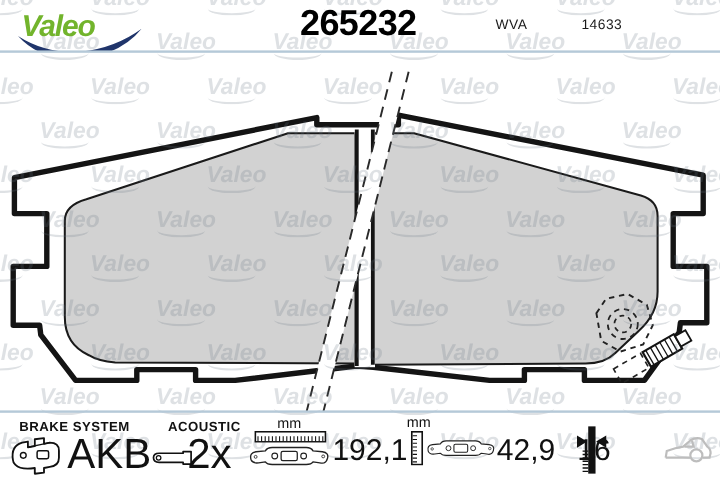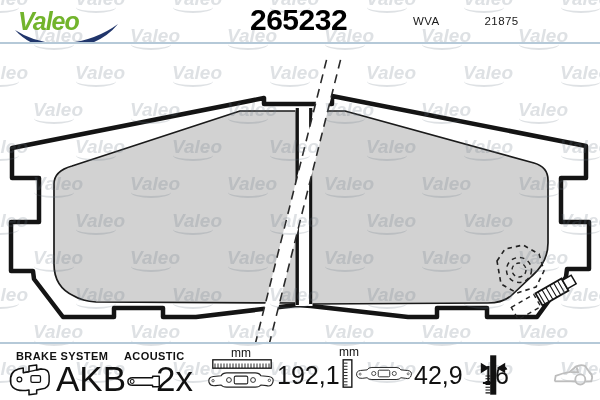--- a/index.html
+++ b/index.html
@@ -96,41 +96,41 @@
     </g>
   </svg>
 
   <div class="header">
     <svg class="logo-svg" width="115" height="38" viewBox="0 0 115 38">
       <text x="8" y="25" font-family="Liberation Sans, sans-serif" font-size="25" font-style="italic" font-weight="bold" fill="#72b42c" letter-spacing="-1">Valeo</text>
       <path d="M5,25 Q28,40 58,38 Q86,35 108,19 Q92,39 60,44 Q25,47 5,25 Z" fill="#20356b"></path>
     </svg>
     <div class="part-number">265232</div>
     <div class="wva">
-      <span>WVA</span><span>21875</span>
+      <span>WVA</span><span>14633</span>
     </div>
   </div>
   <div class="sep top"></div>
   <div class="sep bottom"></div>
 
   <div class="footer">
 
     <div>
       <div class="f-label" style="left:16px;top:6px">BRAKE SYSTEM</div>
       <svg class="f-icon" style="left:6px;top:16px" width="46" height="37" viewBox="0 0 48 38">
         <path d="M5,24 Q3,12 13,9 L18,8 L18,13 L24,12 L24,6 L32,5 L32,10 L37,9 Q45,9 45,16 L45,22 Q45,29 37,30 L32,31 L32,35 L24,36 L24,31 Q12,33 7,28 Q5,26 5,24 Z" fill="#fff" stroke="#111" stroke-width="1.6" stroke-linejoin="round"></path>
         <path d="M18,13 Q28,11 37,9" fill="none" stroke="#111" stroke-width="1.2"></path>
         <rect x="26" y="16" width="10" height="7" rx="1.5" fill="none" stroke="#111" stroke-width="1.3"></rect>
         <circle cx="14" cy="20" r="2.5" fill="none" stroke="#111" stroke-width="1.2"></circle>
       </svg>
       <div class="f-value big" style="left:56px;top:15px">AKB</div>
     </div>
 
     <div>
-      <div class="f-label" style="left:124px;top:6px">ACOUSTIC</div>
+      <div class="f-label" style="left:140px;top:6px">ACOUSTIC</div>
       <svg class="f-icon" style="left:126px;top:30px" width="38" height="15" viewBox="0 0 40 15">
         <path d="M7,3.5 L28,3.5 L28,2 L35,2 L35,13 L28,13 L28,11.5 L7,11.5 Q2,11.5 2,7.5 Q2,3.5 7,3.5 Z" fill="#fff" stroke="#111" stroke-width="1.5" stroke-linejoin="round"></path>
         <circle cx="6.5" cy="7.5" r="2" fill="none" stroke="#111" stroke-width="1.1"></circle>
       </svg>
       <div class="f-value big" style="left:156px;top:15px">2x</div>
     </div>
 
     <div>
       <div class="f-unit" style="left:231px;top:2px">mm</div>
       <svg class="f-icon" style="left:211px;top:15px" width="62" height="10" viewBox="0 0 60 10">

